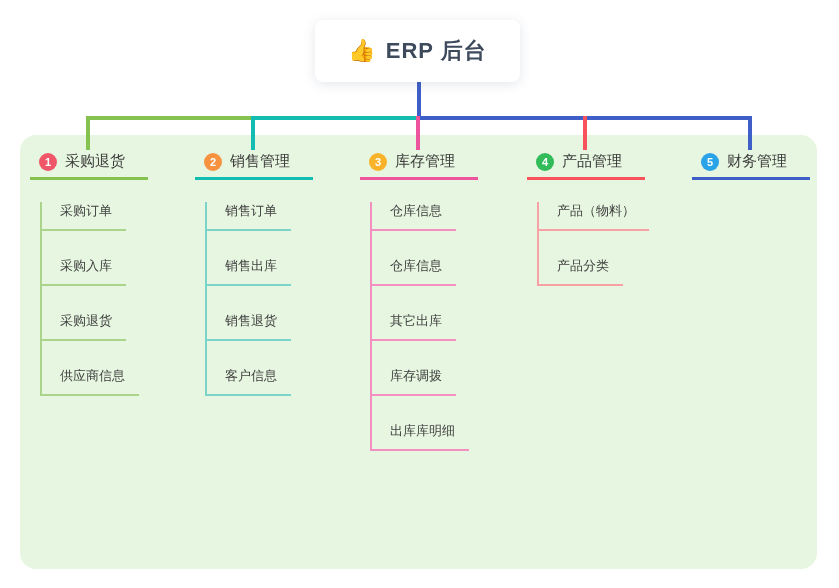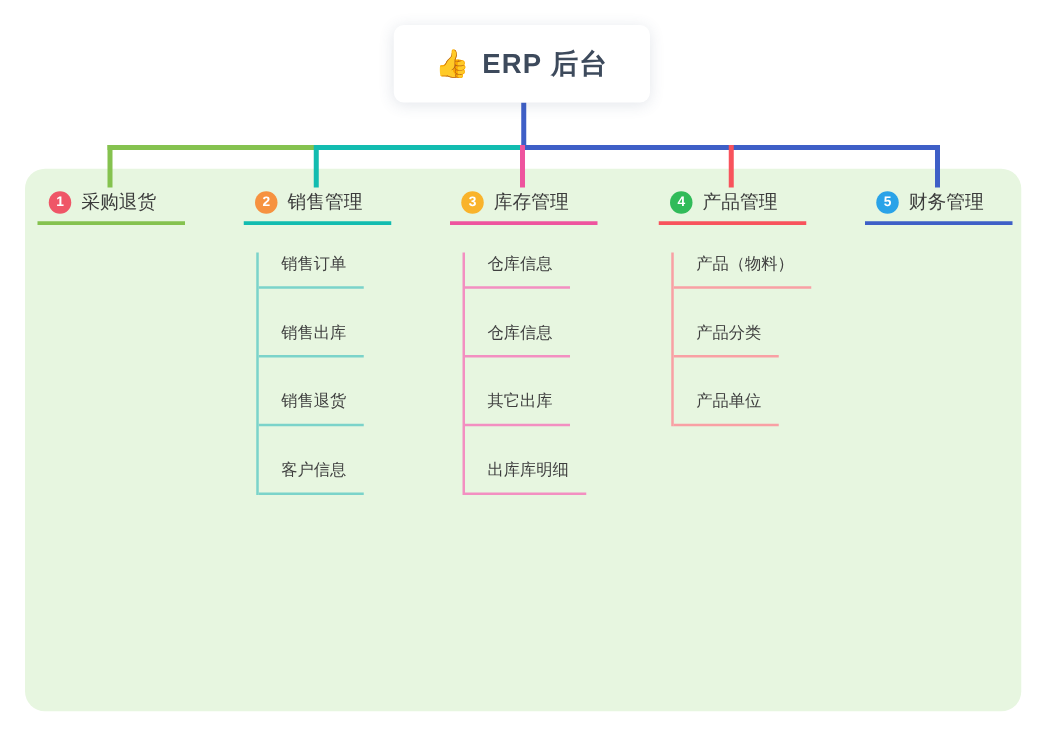--- a/index.html
+++ b/index.html
@@ -124,20 +124,26 @@
       <div class="line" style="left: 583px; top: 116px; width: 4px; height: 34px; background: rgb(248, 83, 92);"></div>
       <div class="line" style="left: 748px; top: 116px; width: 4px; height: 34px; background: rgb(62, 95, 199);"></div>
     </div>
 
   <div id="branches">
       <div class="branch" style="left: 30px; --main: #85c24f; --child: #a9d489; --badge: #ef5667;">
         <div class="branch-title">
           <span class="badge">1</span>
           <span class="title-label">采购退货</span>
         </div>
+        <div class="children">
+          <div class="child">采购订单</div>
+          <div class="child">采购入库</div>
+          <div class="child">采购退货</div>
+          <div class="child">供应商信息</div>
+        </div>
       </div>
       <div class="branch" style="left: 195px; --main: #12bcb0; --child: #7bd3ca; --badge: #f69240;">
         <div class="branch-title">
           <span class="badge">2</span>
           <span class="title-label">销售管理</span>
         </div>
         <div class="children">
           <div class="child">销售订单</div>
           <div class="child">销售出库</div>
           <div class="child">销售退货</div>
@@ -146,32 +152,32 @@
       </div>
       <div class="branch" style="left: 360px; --main: #ee549e; --child: #f38fc1; --badge: #f9b32b;">
         <div class="branch-title">
           <span class="badge">3</span>
           <span class="title-label">库存管理</span>
         </div>
         <div class="children">
           <div class="child">仓库信息</div>
           <div class="child">仓库信息</div>
           <div class="child">其它出库</div>
+          <div class="child">库存调拨</div>
           <div class="child">出库库明细</div>
         </div>
       </div>
       <div class="branch" style="left: 527px; --main: #f8535c; --child: #f9a0a4; --badge: #31bb59;">
         <div class="branch-title">
           <span class="badge">4</span>
           <span class="title-label">产品管理</span>
         </div>
         <div class="children">
           <div class="child">产品（物料）</div>
           <div class="child">产品分类</div>
-          <div class="child">产品单位</div>
         </div>
       </div>
       <div class="branch" style="left: 692px; --main: #3e5fc7; --child: #96a9de; --badge: #2aa3e8;">
         <div class="branch-title">
           <span class="badge">5</span>
           <span class="title-label">财务管理</span>
         </div>
       </div>
     </div>
 

